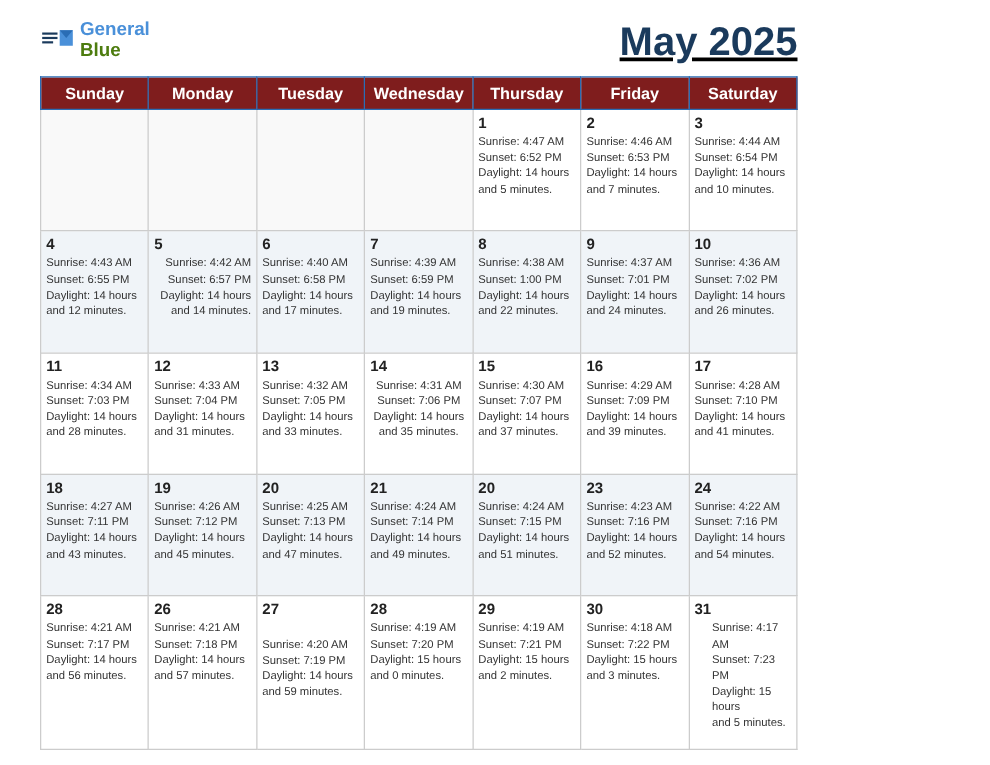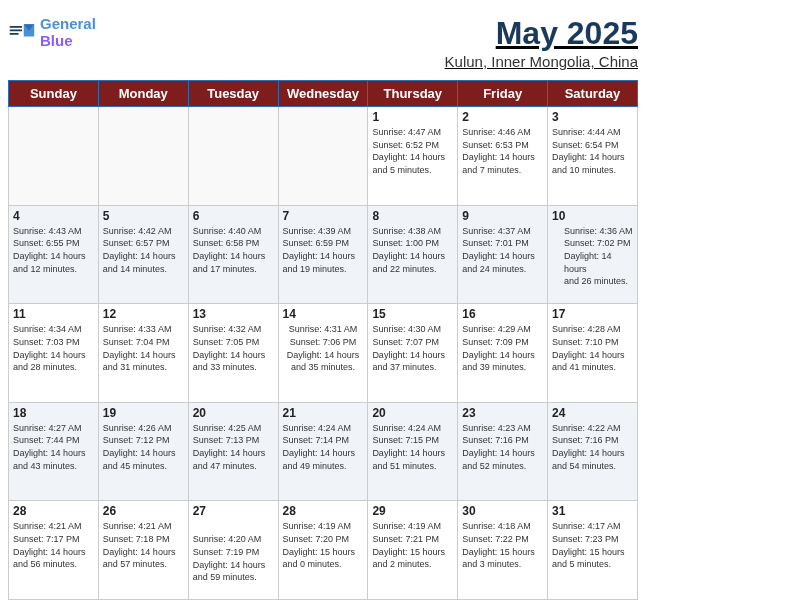--- a/index.html
+++ b/index.html
@@ -6,21 +6,21 @@
     body {
       font-family: Arial, sans-serif;
       background: #fff;
       width: 792px;
       height: 612px;
       overflow: hidden;
     }
     .page {
       width: 658px;
       height: 612px;
-      padding: 16px 20px 12px 8px;
+      padding: 16px 20px 12px 32px;
       display: flex;
       flex-direction: column;
     }
     .header {
       display: flex;
       align-items: flex-start;
       justify-content: space-between;
       margin-bottom: 10px;
     }
     .logo {
@@ -112,26 +112,25 @@
       <svg class="logo-icon" viewBox="0 0 32 32">
         <rect x="0" y="0" width="32" height="32" fill="white"></rect>
         <polygon points="18,6 30,6 30,20 18,20" fill="#4a90d9"></polygon>
         <polygon points="18,6 30,6 24,13" fill="#2a6db5"></polygon>
         <rect x="2" y="8" width="14" height="2" fill="#1a3a5c"></rect>
         <rect x="2" y="12" width="14" height="2" fill="#1a3a5c"></rect>
         <rect x="2" y="16" width="10" height="2" fill="#1a3a5c"></rect>
       </svg>
       <div class="logo-text">
         <div><span>General</span><span style="color:#4a90d9"></span></div>
-        <div style="color:#8b5cf6">Blue</div>
+        <div style="color:#4d7c0f">Blue</div>
       </div>
     </div>
     <div class="title-block">
       <div class="main-title">May 2025</div>
-      <div class="subtitle">Kulun, Inner Mongolia, China</div>
     </div>
   </div>
 
   <table class="calendar" id="cal-table">
     <thead>
       <tr id="cal-header-row">
           <th>Sunday</th>
           <th>Monday</th>
           <th>Tuesday</th>
           <th>Wednesday</th>
@@ -171,21 +170,21 @@
         <tr>
           <td>
             <span class="day-number">4</span>
             <div class="day-info" style="white-space: pre-line;">Sunrise: 4:43 AM
 Sunset: 6:55 PM
 Daylight: 14 hours
 and 12 minutes.</div>
           </td>
           <td>
             <span class="day-number">5</span>
-            <div class="day-info" style="white-space: pre-line;">Sunrise: 4:42 AM
+            <div class="day-info" style="white-space: pre-line; text-align: right;">Sunrise: 4:42 AM
 Sunset: 6:57 PM
 Daylight: 14 hours
 and 14 minutes.</div>
           </td>
           <td>
             <span class="day-number">6</span>
             <div class="day-info" style="white-space: pre-line;">Sunrise: 4:40 AM
 Sunset: 6:58 PM
 Daylight: 14 hours
 and 17 minutes.</div>
@@ -206,21 +205,21 @@
           </td>
           <td>
             <span class="day-number">9</span>
             <div class="day-info" style="white-space: pre-line;">Sunrise: 4:37 AM
 Sunset: 7:01 PM
 Daylight: 14 hours
 and 24 minutes.</div>
           </td>
           <td>
             <span class="day-number">10</span>
-            <div class="day-info" style="white-space: pre-line; margin-left: 12px;">Sunrise: 4:36 AM
+            <div class="day-info" style="white-space: pre-line;">Sunrise: 4:36 AM
 Sunset: 7:02 PM
 Daylight: 14 hours
 and 26 minutes.</div>
           </td>
         </tr>
         <tr>
           <td>
             <span class="day-number">11</span>
             <div class="day-info" style="white-space: pre-line;">Sunrise: 4:34 AM
 Sunset: 7:03 PM
@@ -267,21 +266,21 @@
             <div class="day-info" style="white-space: pre-line;">Sunrise: 4:28 AM
 Sunset: 7:10 PM
 Daylight: 14 hours
 and 41 minutes.</div>
           </td>
         </tr>
         <tr>
           <td>
             <span class="day-number">18</span>
             <div class="day-info" style="white-space: pre-line;">Sunrise: 4:27 AM
-Sunset: 7:44 PM
+Sunset: 7:11 PM
 Daylight: 14 hours
 and 43 minutes.</div>
           </td>
           <td>
             <span class="day-number">19</span>
             <div class="day-info" style="white-space: pre-line;">Sunrise: 4:26 AM
 Sunset: 7:12 PM
 Daylight: 14 hours
 and 45 minutes.</div>
           </td>
@@ -359,21 +358,21 @@
           </td>
           <td>
             <span class="day-number">30</span>
             <div class="day-info" style="white-space: pre-line;">Sunrise: 4:18 AM
 Sunset: 7:22 PM
 Daylight: 15 hours
 and 3 minutes.</div>
           </td>
           <td>
             <span class="day-number">31</span>
-            <div class="day-info" style="white-space: pre-line;">Sunrise: 4:17 AM
+            <div class="day-info" style="white-space: pre-line; margin-left: 14px;">Sunrise: 4:17 AM
 Sunset: 7:23 PM
 Daylight: 15 hours
 and 5 minutes.</div>
           </td>
         </tr>
       </tbody>
   </table>
 </div>
 
 </body></html>

